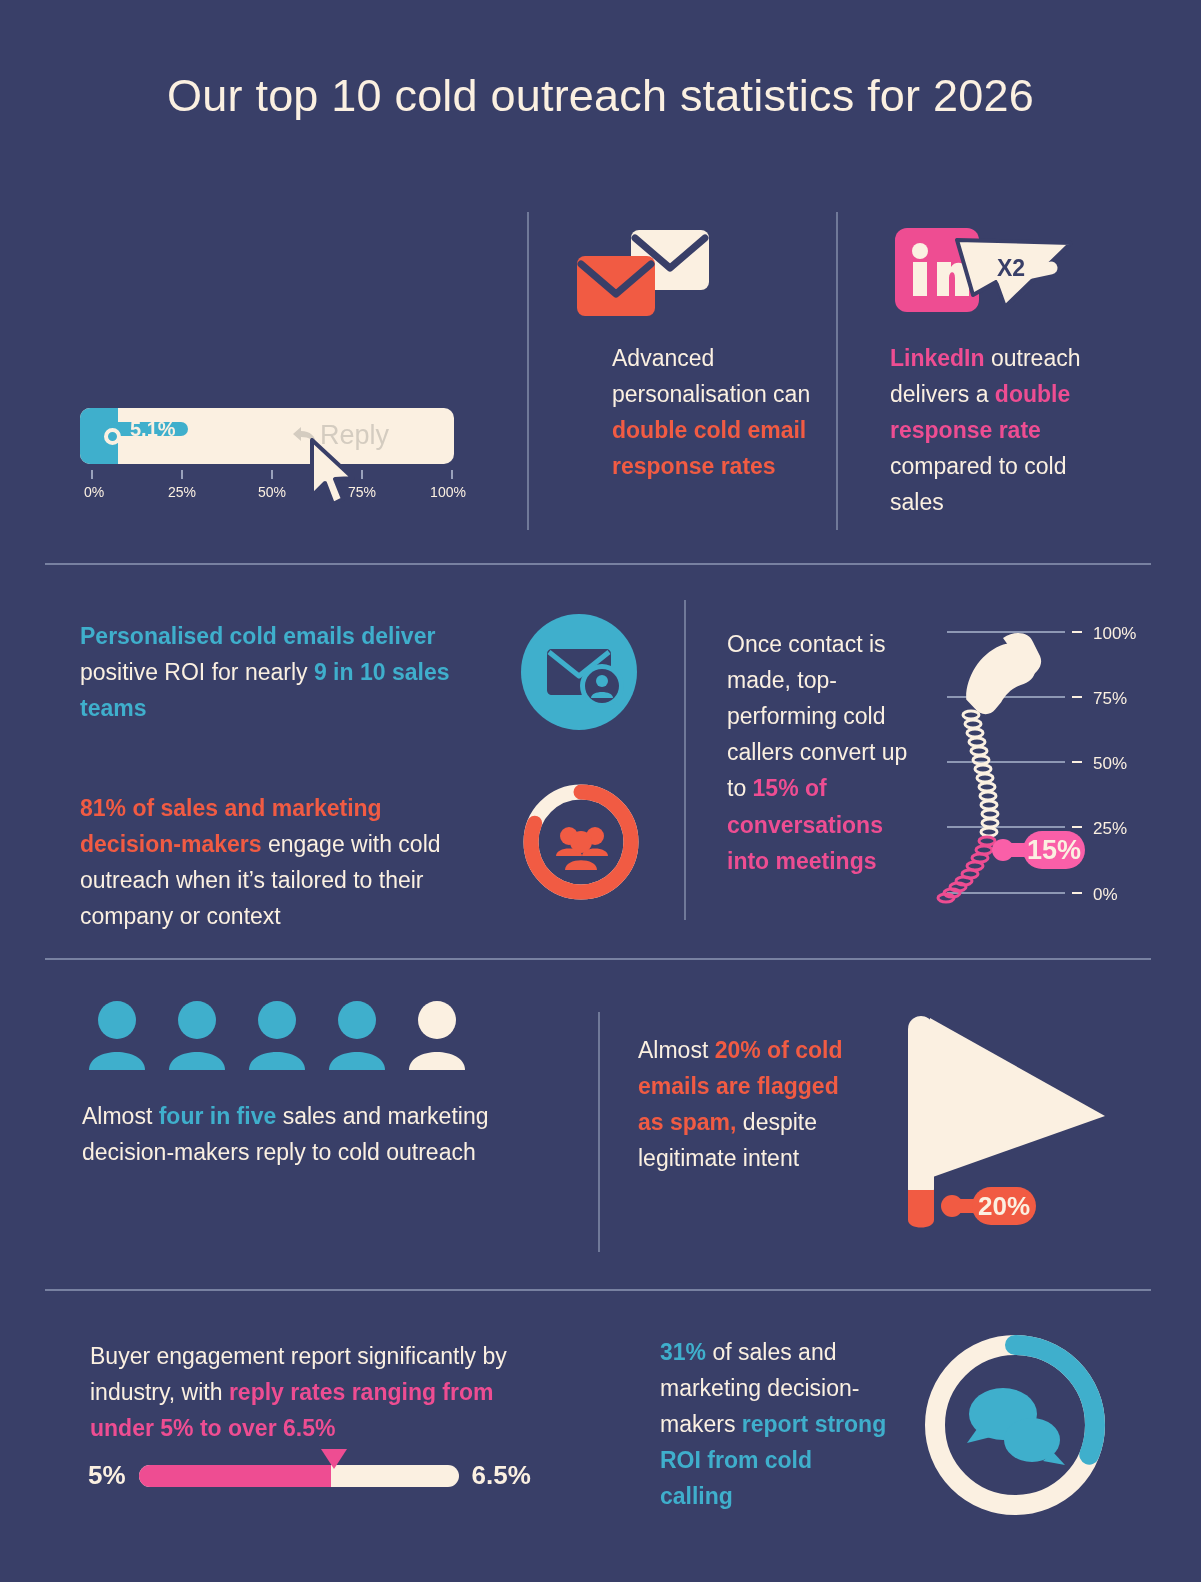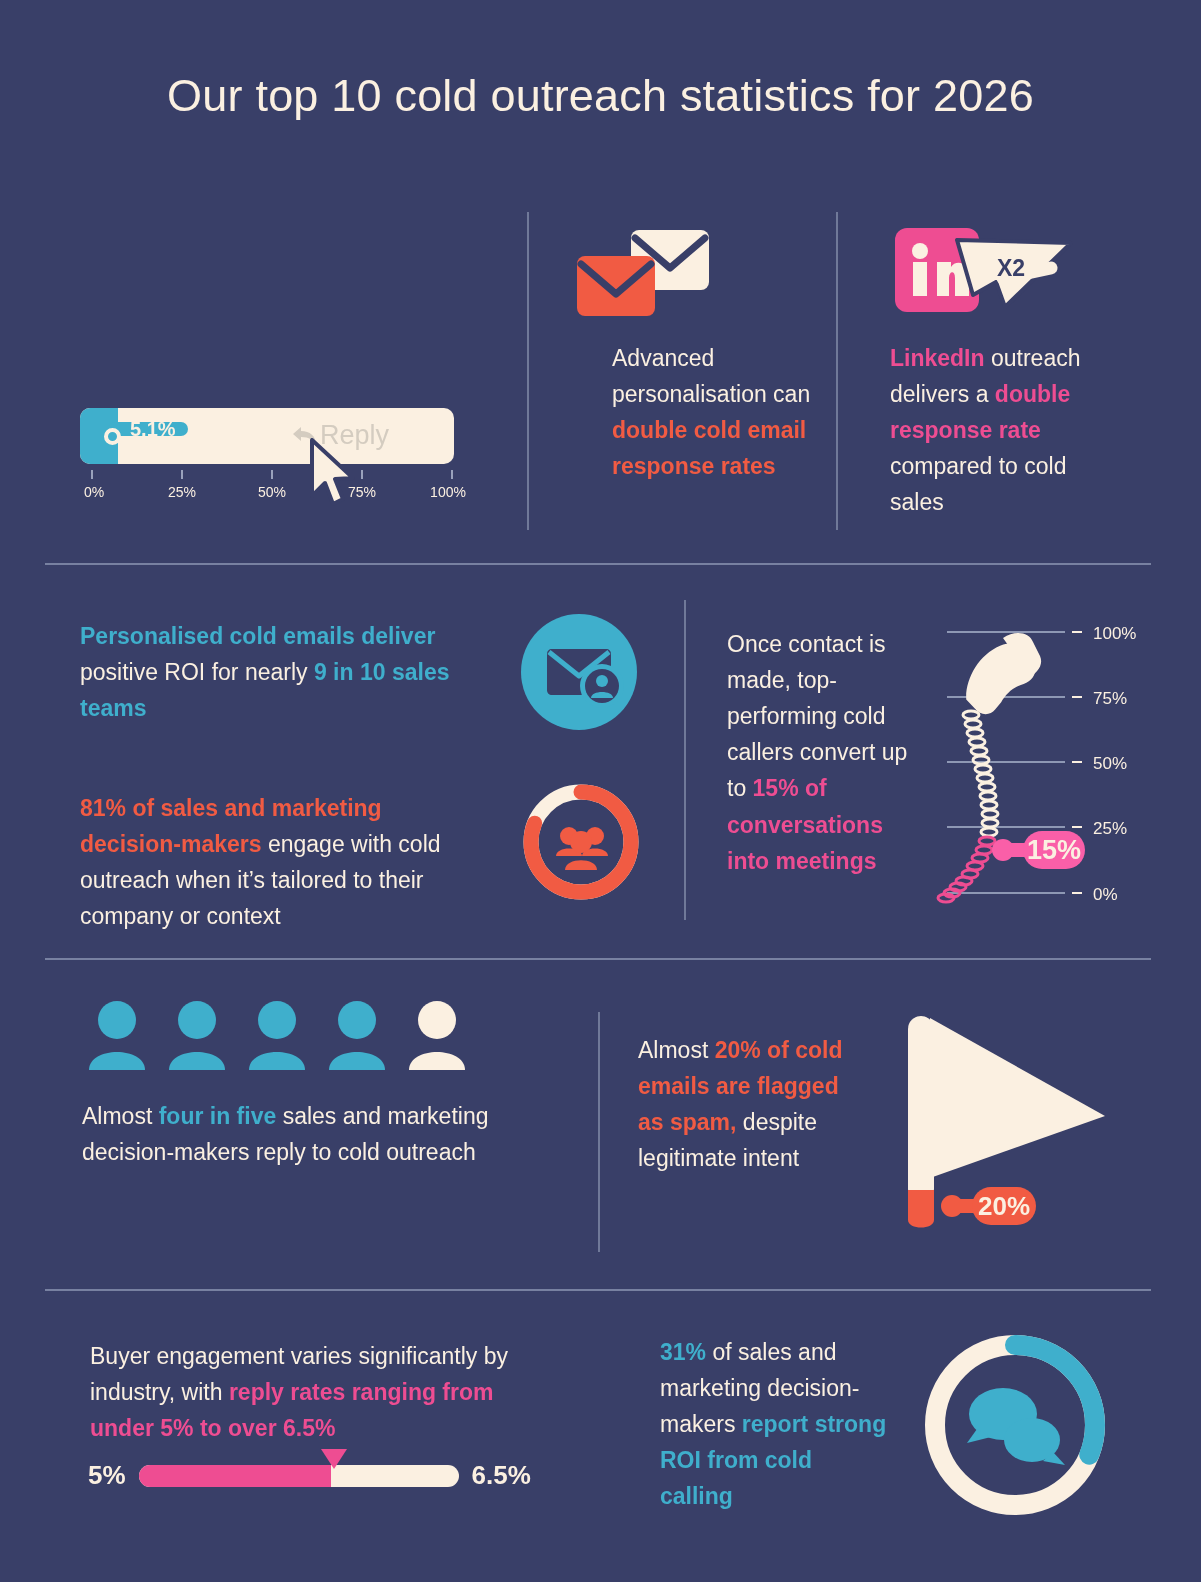--- a/index.html
+++ b/index.html
@@ -308,21 +308,21 @@
     <circle cx="52" cy="198" r="11" fill="#F15B43"></circle>
     <rect x="52" y="191" width="28" height="14" fill="#F15B43"></rect>
     <rect x="72" y="179" width="64" height="38" rx="19" fill="#F15B43"></rect>
     <text x="104" y="207" font-family="Liberation Sans, sans-serif" font-size="26" font-weight="700" fill="#FBF0E1" text-anchor="middle">20%</text>
   </svg>
 
   <div class="hrule" style="left:45px;top:1289px;width:1106px;"></div>
 
   <div id="r4t1">
     <div class="body-txt">
-      <span>Buyer engagement varies significantly by industry, with </span><span class="b-pink">reply rates ranging from under 5% to over 6.5%</span>
+      <span>Buyer engagement report significantly by industry, with </span><span class="b-pink">reply rates ranging from under 5% to over 6.5%</span>
     </div>
   </div>
 
   <div class="range-row">
     <span class="range-lbl">5%</span>
     <div class="range-track">
       <div class="range-fill"></div>
       <div class="range-marker"></div>
     </div>
     <span class="range-lbl">6.5%</span>

